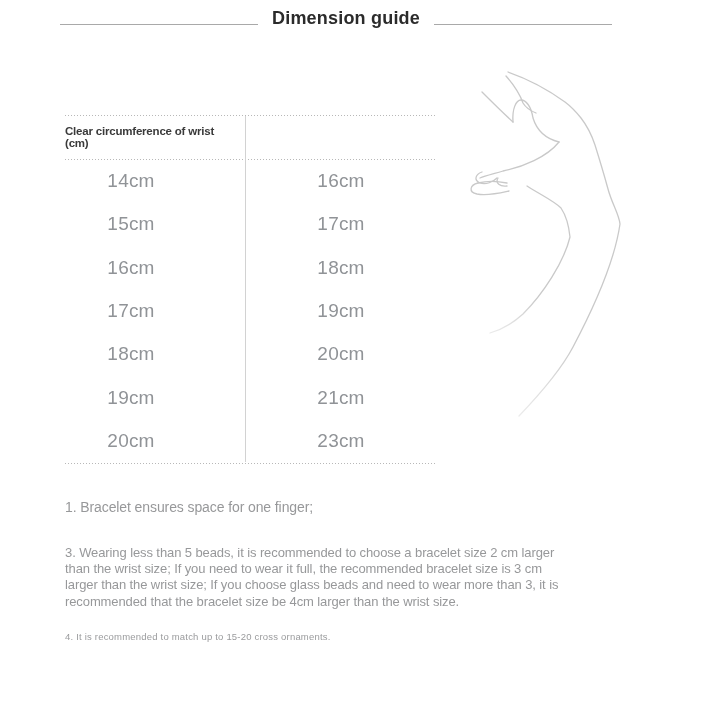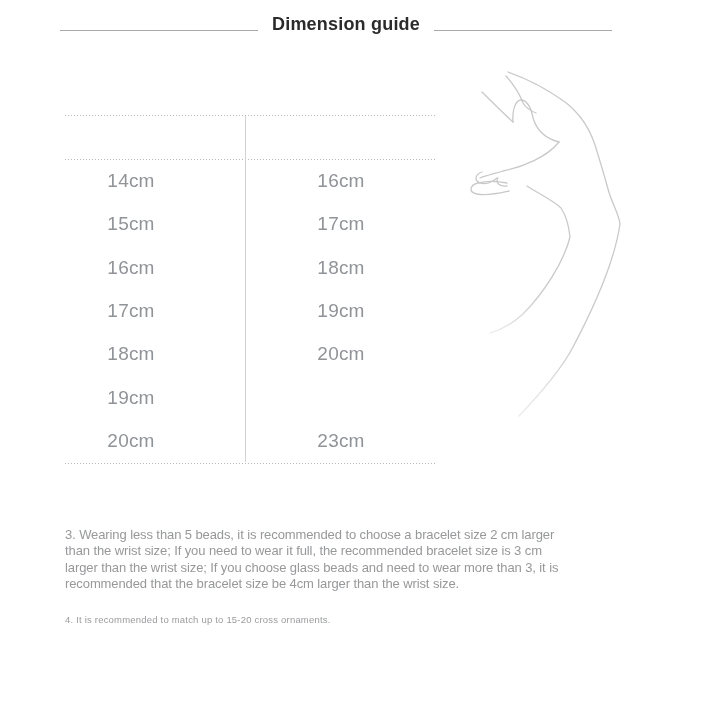--- a/index.html
+++ b/index.html
@@ -6,21 +6,21 @@
   .page{
     position:relative;
     width:727px;height:727px;
     background:#ffffff;
     overflow:hidden;
     font-family:"Liberation Sans","DejaVu Sans",sans-serif;
   }
 
   
   .title-row{
-    position:absolute;left:60px;top:14px;
+    position:absolute;left:60px;top:8px;
     display:flex;align-items:center;
   }
   .title-rule{height:1px;background:#a9a9a9;position:relative;top:6px;}
   .title-rule.left{width:198px;}
   .title-rule.right{width:178px;}
   .page-title{
     margin:0 14px;
     font-size:18px;font-weight:700;color:#2b2b2b;
     letter-spacing:0.2px;white-space:nowrap;
   }
@@ -93,20 +93,21 @@
     <div class="title-rule right"></div>
   </div>
 
   <div class="size-table">
     <div class="dotted-line dotted-top"></div>
     <div class="dotted-line dotted-mid"></div>
     <div class="dotted-line dotted-bottom"></div>
     <div class="column-divider"></div>
 
     <div class="table-header">
+      <div class="th th-left">Clear circumference of wrist (cm)</div>
     </div>
 
     <div class="table-body">
       <div class="t-row">
         <div class="td td-left">14cm</div>
         <div class="td td-right">16cm</div>
       </div>
       <div class="t-row">
         <div class="td td-left">15cm</div>
         <div class="td td-right">17cm</div>
@@ -118,20 +119,21 @@
       <div class="t-row">
         <div class="td td-left">17cm</div>
         <div class="td td-right">19cm</div>
       </div>
       <div class="t-row">
         <div class="td td-left">18cm</div>
         <div class="td td-right">20cm</div>
       </div>
       <div class="t-row">
         <div class="td td-left">19cm</div>
+        <div class="td td-right">21cm</div>
       </div>
       <div class="t-row">
         <div class="td td-left">20cm</div>
         <div class="td td-right">23cm</div>
       </div>
     </div>
   </div>
 
   <div class="hand-wrap">
     <svg width="272" height="425" viewBox="0 0 272 425" fill="none" xmlns="http://www.w3.org/2000/svg">
@@ -165,20 +167,21 @@
         <path d="M 52,128 C 42,126 31,126 23,128"></path>
 
         <path d="M 23,128 C 15,130 13,137 22,139 C 33,141 45,138 54,136"></path>
 
         <path stroke="url(#innerFade)" d="M 72,131 C 86,140 99,146 106,153 C 112,162 114,172 115,182 C 109,207 88,239 68,259 C 56,270 45,275 35,278"></path>
       </g>
     </svg>
   </div>
 
   <div class="notes">
+    <div class="note note-1">1. Bracelet ensures space for one finger;</div>
     <div class="note note-3">3. Wearing less than 5 beads, it is recommended to choose a bracelet size 2 cm larger
 than the wrist size; If you need to wear it full, the recommended bracelet size is 3 cm
 larger than the wrist size; If you choose glass beads and need to wear more than 3, it is
 recommended that the bracelet size be 4cm larger than the wrist size.</div>
     <div class="note note-4">4. It is recommended to match up to 15-20 cross ornaments.</div>
   </div>
 
 </div>
 
 </body></html>

